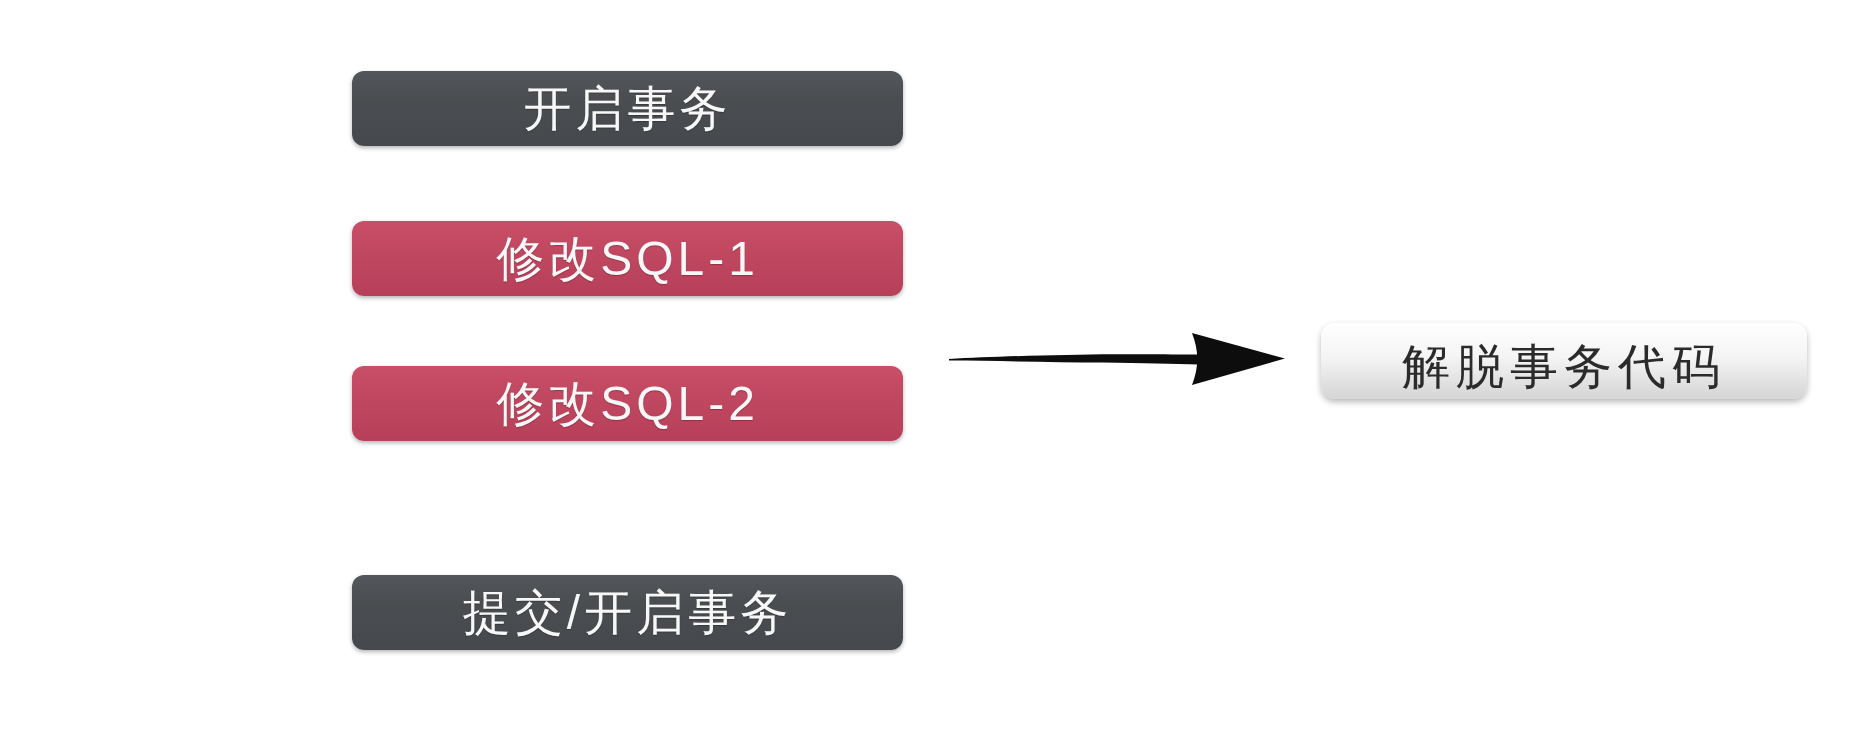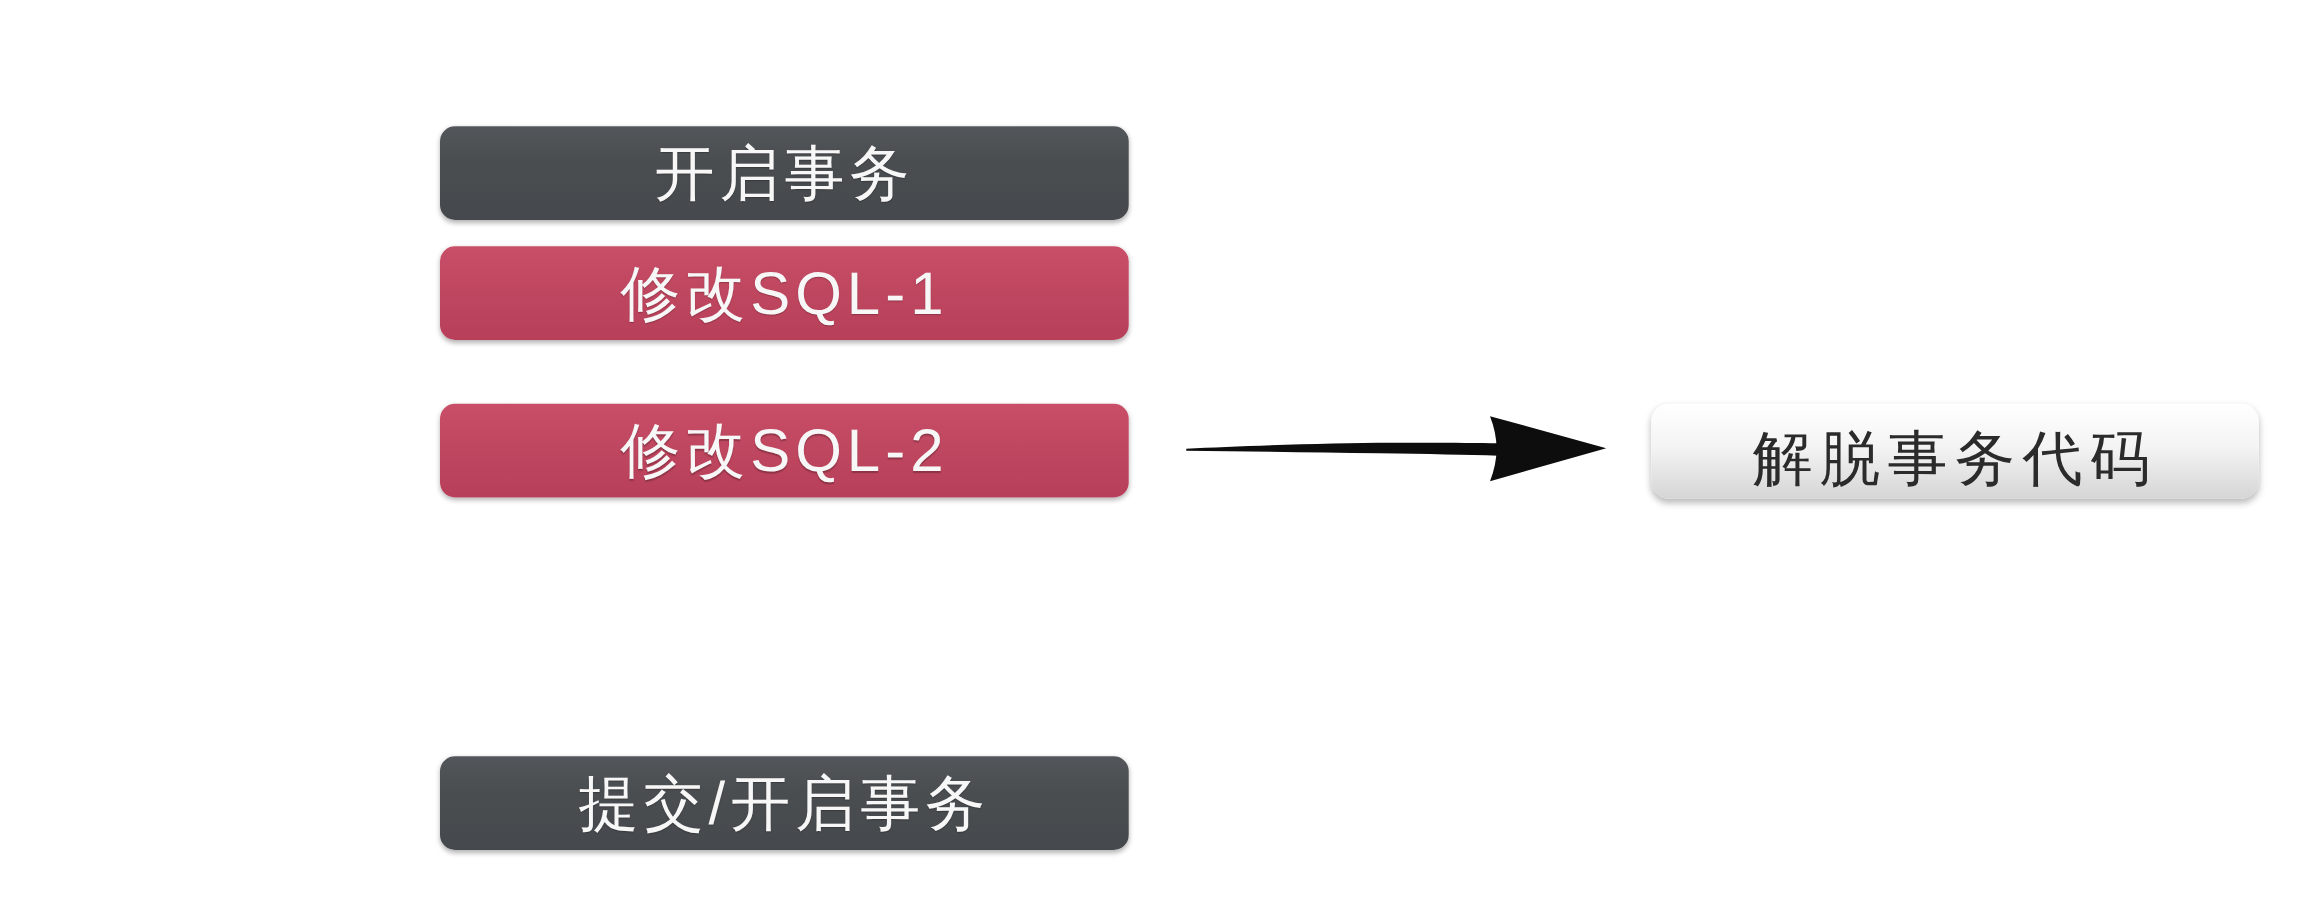--- a/index.html
+++ b/index.html
@@ -26,28 +26,28 @@
     justify-content: center;
     font-size: 48px;
     letter-spacing: 4px;
     color: #f7f7f7;
     box-shadow: 0 2px 4px rgba(0,0,0,0.30);
     text-shadow: 0 1px 1px rgba(0,0,0,0.25);
     box-sizing: border-box;
   }
   .node.dark {
     background: linear-gradient(180deg, #53565a 0%, #4b4e51 35%, #45484c 100%);
-    margin-top: 30px;
   }
   .node.red {
     background: linear-gradient(180deg, #c94e67 0%, #c04760 45%, #b83f59 100%);
+    margin-top: 24px;
   }
   .pos-0 { top: 71px; }
   .pos-1 { top: 197px; }
-  .pos-2 { top: 323px; justify-content: center; }
+  .pos-2 { top: 342px; justify-content: center; }
   .pos-3 { top: 449px; }
   .pos-4 { top: 575px; }
 
   .arrow-wrap {
     position: absolute;
     left: 943px;
     top: 325px;
     width: 348px;
     height: 68px;
   }

